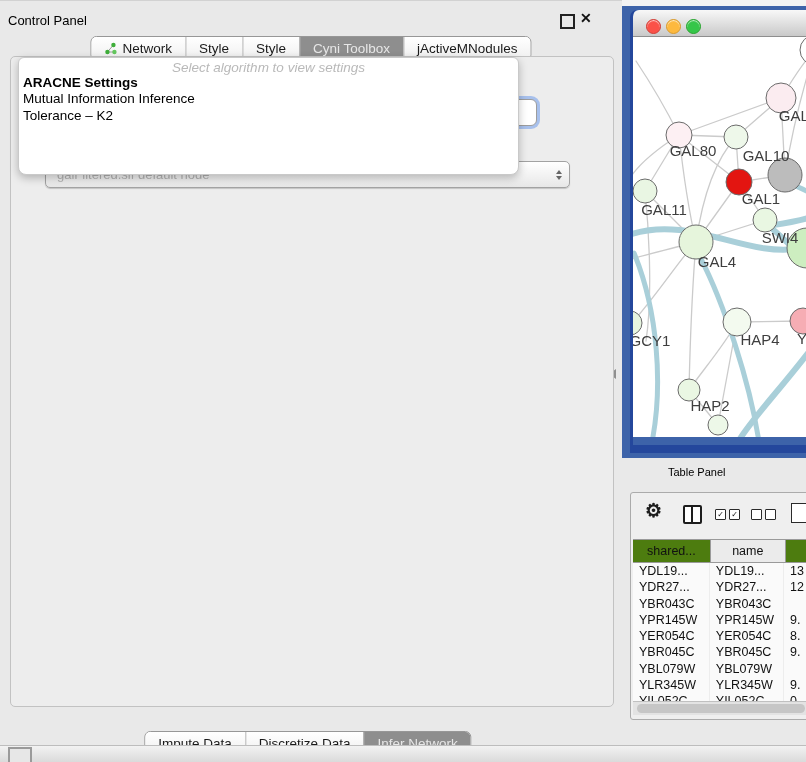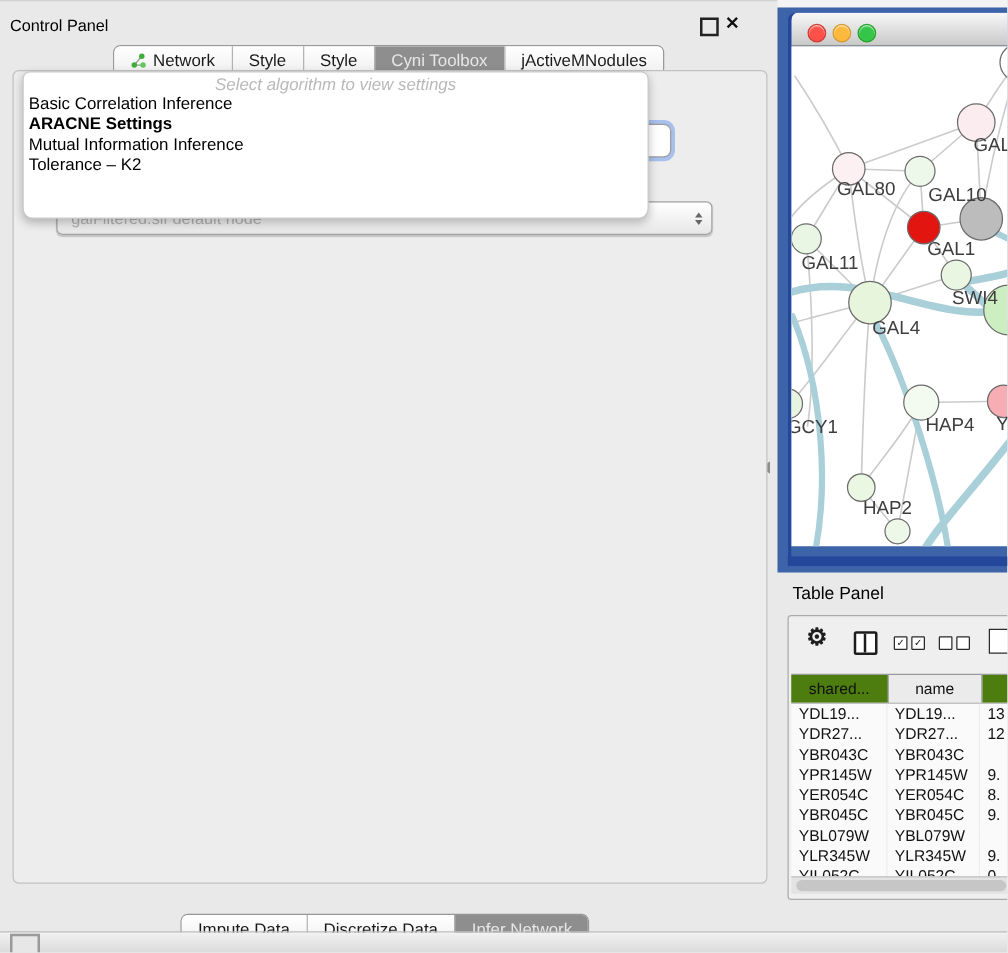--- a/index.html
+++ b/index.html
@@ -62,21 +62,21 @@
   #desk-topstrip{left:622px;top:0;width:184px;height:6px;background:#f3f3f3;}
   #desktop{left:622px;top:6px;width:184px;height:452px;background:#3d63a9;}
   #net-window{left:8px;top:4px;width:182px;height:435px;border-left:3px solid #24479c;border-bottom:8px solid #24479c;border-radius:7px 0 0 0;overflow:hidden;position:absolute;}
   #net-titlebar{position:absolute;left:0;top:0;width:100%;height:26px;background:linear-gradient(#f8f8f8,#c9c9c9);
                 border-bottom:1px solid #8e8e8e;border-radius:6px 0 0 0;}
   .tlight{position:absolute;top:9px;width:13px;height:13px;border-radius:50%;box-shadow:inset 0 1px 1px rgba(255,255,255,.75);}
   #net-canvas{position:absolute;left:0;top:27px;width:179px;height:400px;background:#fff;overflow:hidden;}
   #net-canvas svg{display:block;}
   #splitter-arrow{left:609px;top:369px;width:0;height:0;border-top:5px solid transparent;border-bottom:5px solid transparent;border-right:7px solid #8f8f8f;}
   
-  #tp-title{left:634px;top:466px;font-size:14px;color:#000;}
+  #tp-title{left:668px;top:466px;font-size:11px;color:#000;}
   #table-panel{left:630px;top:492px;width:190px;height:226px;background:#efefef;border:1px solid #ababab;border-radius:3px;}
   .tool-icon{position:absolute;}
   #gear-ic{left:14px;top:8px;font-size:19px;font-weight:bold;color:#1d1d1d;line-height:20px;}
   #cols-ic{left:52px;top:12px;width:15px;height:15px;border:2px solid #1d1d1d;border-radius:2px;background:#fff;}
   #cols-ic::after{content:"";position:absolute;left:6px;top:0;width:2px;height:15px;background:#1d1d1d;}
   .ckpair{display:flex;gap:3px;position:absolute;}
   #checks-ic{left:84px;top:16px;}
   #unchecks-ic{left:120px;top:16px;}
   .ckbox{width:9px;height:9px;border:1.5px solid #2a2a2a;border-radius:1px;background:#fff;font-size:8px;line-height:9px;text-align:center;color:#111;}
   #doc-ic{left:160px;top:10px;width:15px;height:18px;border:1.5px solid #2a2a2a;background:#fff;}
@@ -136,21 +136,20 @@
     <span>galFiltered.sif default node</span>
     <span class="stepper">
         <span class="tri-up"></span>
         <span class="tri-dn"></span>
       </span>
   </div>
 
   <div class="abs" id="algo-popup">
     <div id="algo-placeholder">Select algorithm to view settings</div>
     <div id="popup-list">
-        <div class="popup-item">Basic Correlation Inference</div>
         <div class="popup-item bold">ARACNE Settings</div>
         <div class="popup-item">Mutual Information Inference</div>
         <div class="popup-item">Tolerance – K2</div>
       </div>
   </div>
 
   <div class="groupbox" style="left:16px;top:196px;width:582px;height:477px;">
     <span class="gtitle">Cyni Algorithm Settings</span>
   </div>
 

